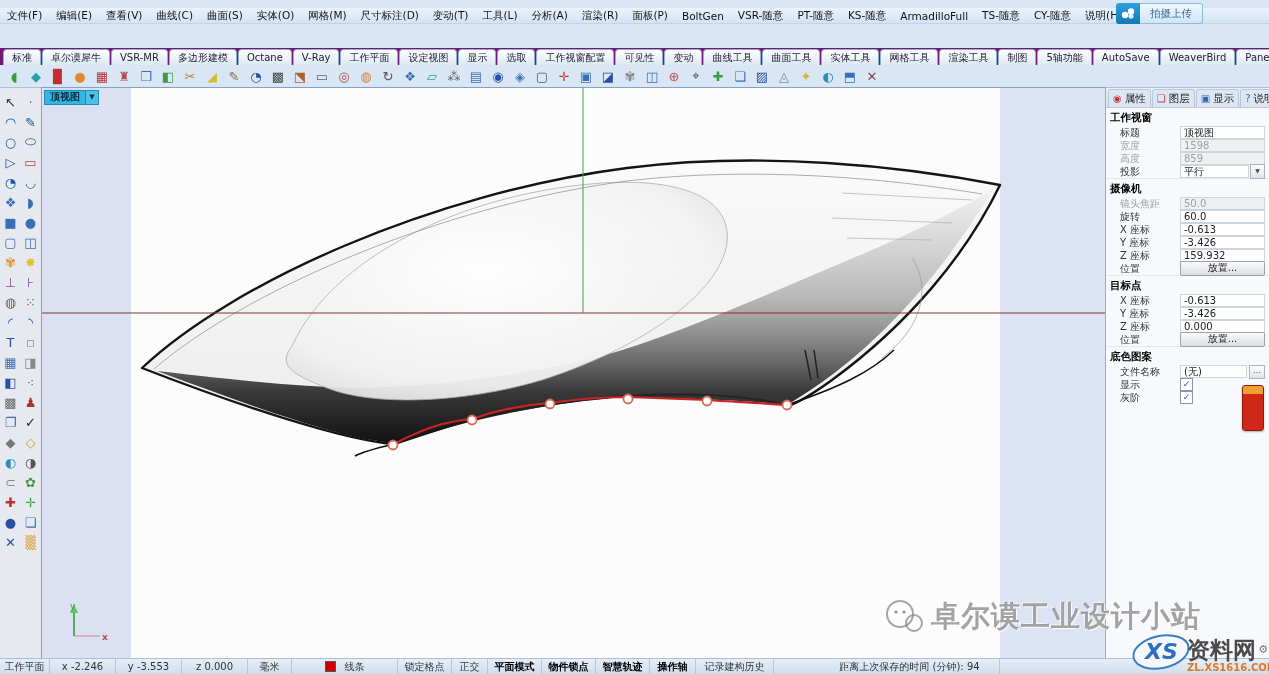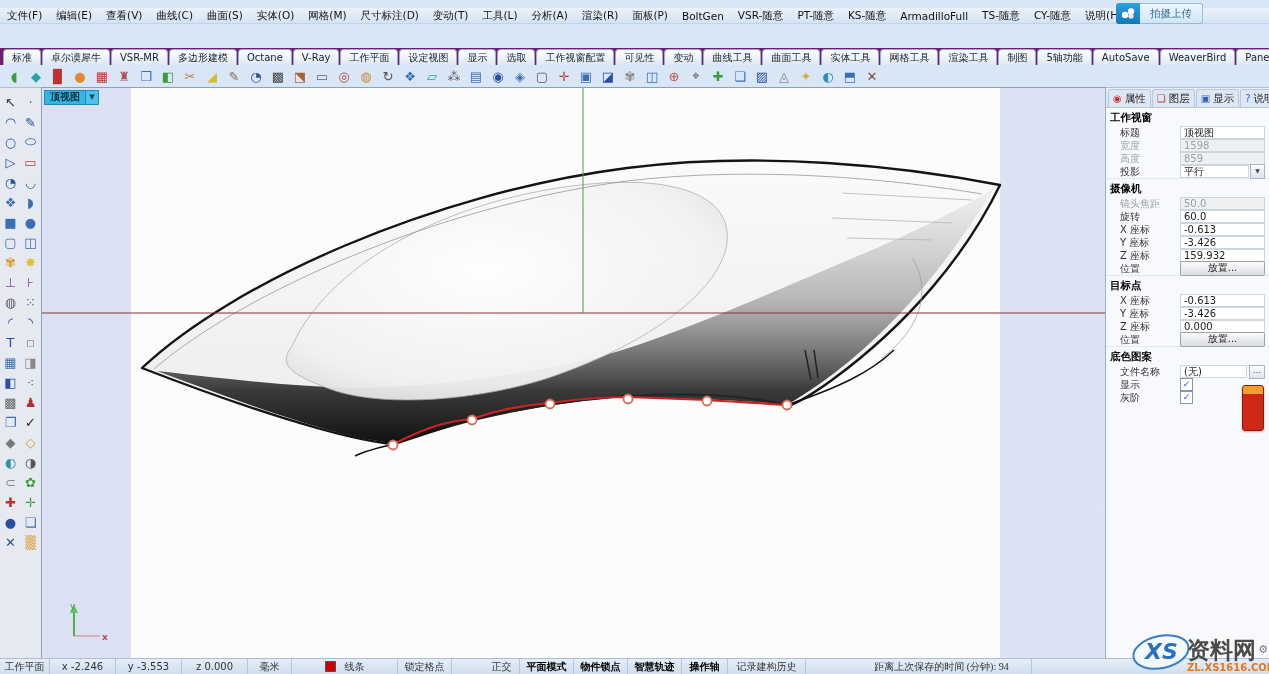--- a/index.html
+++ b/index.html
@@ -322,20 +322,29 @@
         <text x="60" y="552" font-size="9" fill="#b03030" font-weight="bold">x</text>
       </g>
     </svg>
 
     <div class="vp-label">
       <span class="vp-label-text">顶视图</span>
       <span class="vp-label-arrow">▼</span>
     </div>
   </div>
 
+  <div class="wm">
+    <svg width="42" height="38" style="margin-right:6px">
+      <circle cx="17" cy="16" r="13" fill="none" stroke="rgba(130,130,130,.7)" stroke-width="2"></circle>
+      <circle cx="31" cy="25" r="8" fill="none" stroke="rgba(130,130,130,.7)" stroke-width="2"></circle>
+      <circle cx="13" cy="14" r="1.6" fill="rgba(120,120,120,.8)"></circle>
+      <circle cx="21" cy="14" r="1.6" fill="rgba(120,120,120,.8)"></circle>
+    </svg>
+    <span class="wm-text">卓尔谟工业设计小站</span>
+  </div>
 
   <div class="rpanel">
     <div class="ptabs">
 
     <span class="ptab">
         <span class="ptab-icon" style="color: rgb(204, 51, 51);">◉</span>
         <span>属性</span>
       </span>
         <span class="ptab">
         <span class="ptab-icon" style="color: rgb(187, 68, 68);">❏</span>
@@ -456,21 +465,21 @@
       <span>毫米</span>
     </span>
       <span class="scell" style="width: 106px; gap: 6px;">
       <span class="swatch show" style="background: rgb(204, 0, 0);"></span>
       <span>线条</span>
     </span>
       <span class="scell" style="width: 54px;">
 
       <span>锁定格点</span>
     </span>
-      <span class="scell" style="width: 36px; margin-left: 32px;">
+      <span class="scell" style="width: 36px;">
 
       <span>正交</span>
     </span>
       <span class="scell strong" style="width: 54px;">
 
       <span>平面模式</span>
     </span>
       <span class="scell strong" style="width: 54px;">
 
       <span>物件锁点</span>
@@ -484,21 +493,21 @@
       <span>操作轴</span>
     </span>
       <span class="scell" style="width: 78px;">
 
       <span>记录建构历史</span>
     </span>
       <span class="scell" style="width: 46px; margin-top: 38px;">
 
       <span>过滤器</span>
     </span>
-      <span class="scell" style="width: 180px; font-family: Liberation Serif, serif;">
+      <span class="scell" style="width: 180px;">
 
       <span>距离上次保存的时间 (分钟): 94</span>
     </span>
     </div>
 
   <div class="xs-logo">
     <svg width="140" height="48">
       <ellipse cx="32" cy="26" rx="28" ry="16" fill="#f4f8fc" stroke="#3a7fc0" stroke-width="2" transform="rotate(-12 32 26)"></ellipse>
       <text x="16" y="33" font-size="22" font-style="italic" font-weight="bold" fill="#2a6fc0">XS</text>
       <text x="58" y="32" font-size="23" font-weight="bold" fill="#4a4a4a">资料网</text>

